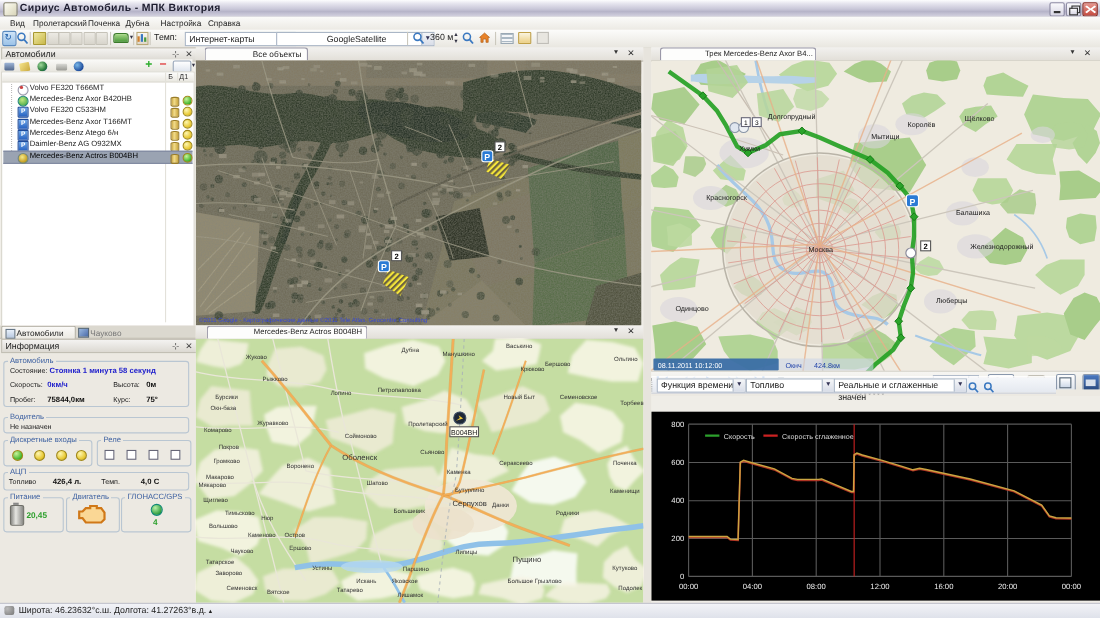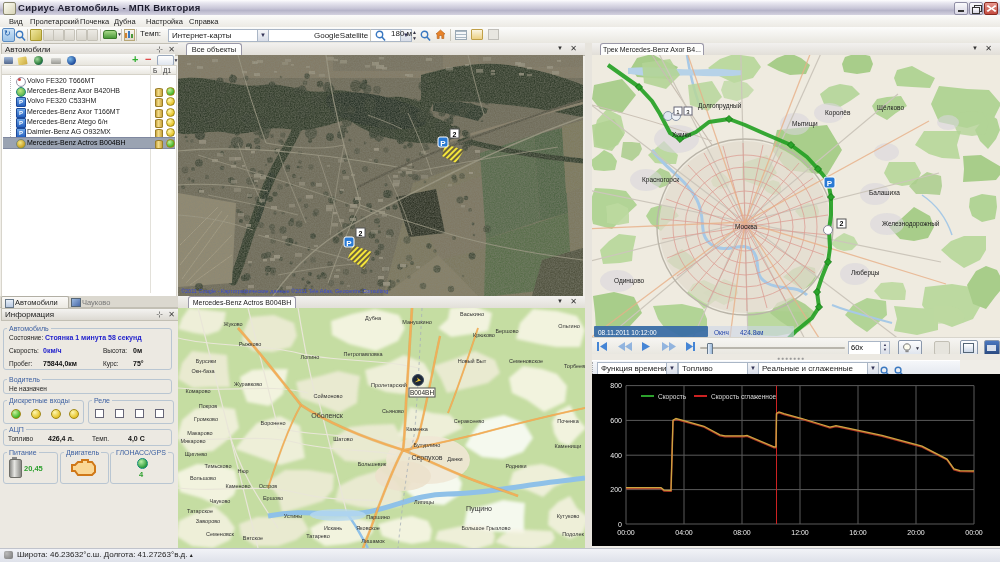--- a/index.html
+++ b/index.html
@@ -22,21 +22,21 @@
 
 .phead{background:linear-gradient(#f4f3f1,#dcd9d2);border:1px solid #c2bfb4;font-size:8px;color:#222;line-height:11px;padding-left:3px;}
 fieldset{border:1px solid #b9c6d2;border-radius:3px;margin:0;padding:0;position:absolute;}
 legend{font-size:7px;color:#3b5fa0;padding:0 2px;margin-left:3px;}
 .lbl{position:absolute;font-size:6.5px;color:#222;}
 .val{position:absolute;font-size:7px;font-weight:bold;color:#111;}
 .bval{position:absolute;font-size:7px;font-weight:bold;color:#2222cc;}
 
 #statusbar{left:0;top:548px;width:1000px;height:14px;background:linear-gradient(#f2f3f7,#dde0e9);border-top:1px solid #c0c3cc;}
 
-.tab{position:absolute;background:#fdfdfc;border:1px solid #9a98a8;border-bottom:none;border-radius:3px 3px 0 0;font-size:8px;color:#222;text-align:center;}
+.tab{position:absolute;background:#fdfdfc;border:1px solid #9a98a8;border-bottom:none;border-radius:3px 3px 0 0;font-size:8px;color:#222;text-align:center;padding-left:38px;}
 
 .vrow{left:1px;width:172px;height:10px;}
 .vicon{position:absolute;left:13px;top:1px;width:8px;height:8px;display:inline-block;font-size:6px;line-height:8px;text-align:center;}
 .picon{background:linear-gradient(#6fa8e8,#2560c0);color:#fff;border-radius:1px;font-weight:bold;border:1px solid #1d4a9a;}
 .vtxt{position:absolute;left:24px;top:1px;font-size:7px;color:#222;white-space:nowrap;}
 .cyl{position:absolute;left:152px;top:1.5px;width:6px;height:7px;background:linear-gradient(90deg,#caa63f,#f2dc8a 40%,#caa63f);border-radius:3px/1.6px;border:1px solid #9a7d28;}
 .led{position:absolute;left:163px;top:1px;width:7px;height:7px;border-radius:50%;background:radial-gradient(circle at 35% 30%,#fdf6b0,#e8c832 65%,#b89a20);border:1px solid #a08818;}
 .iled{width:8px;height:8px;border-radius:50%;background:radial-gradient(circle at 35% 30%,#fdf6b0,#e8c832 65%,#b89a20);border:1px solid #a08818;}
 .chk{width:7px;height:7px;background:#fff;border:1px solid #667;}
 </style>
@@ -84,27 +84,27 @@
   <span class="abs" style="left:103px;top:3px;width:12px;height:7px;background:linear-gradient(#a8d888,#4a9a3a);border-radius:3px 3px 1px 1px;border:1px solid #3a7a2a;"></span>
   <span class="abs" style="left:117px;top:4px;font-size:5px;color:#334;">▼</span>
   <span class="sep abs" style="left:121px;"></span>
   <span class="abs" style="left:124px;top:2px;width:9px;height:10px;background:linear-gradient(#f8f6f0,#e0d8c8);border:1px solid #b8a878;"></span>
   <span class="abs" style="left:125px;top:6px;width:2px;height:5px;background:#d08030;"></span>
   <span class="abs" style="left:128px;top:4px;width:2px;height:7px;background:#3a78c0;"></span>
   <span class="abs" style="left:131px;top:7px;width:2px;height:4px;background:#4a9a3a;"></span>
   <span class="sep abs" style="left:136px;"></span>
   <span class="abs" style="left:140px;top:2px;font-size:8px;color:#222;">Темп:</span>
   <div class="combo abs" style="left:168px;width:96px;">Интернет-карты<span class="combobtn">▼</span></div>
-  <div class="combo abs" style="left:268px;width:97px;padding-left:45px;">GoogleSatellite<span class="combobtn">▼</span></div>
+  <div class="combo abs" style="left:251px;width:97px;padding-left:45px;">GoogleSatellite<span class="combobtn">▼</span></div>
   <span class="sep abs" style="left:370px;"></span>
   <span class="abs" style="left:375px;top:1px;"><svg width="11" height="12" viewBox="0 0 11 12">
         <circle cx="4.5" cy="4.5" r="3.2" fill="none" stroke="#3a78c0" stroke-width="1.4"></circle>
         <line x1="7" y1="7" x2="10" y2="10.5" stroke="#3a78c0" stroke-width="1.6"></line>
       </svg></span>
-  <span class="abs" style="left:391px;top:2px;font-size:8px;color:#222;">180 м</span>
+  <span class="abs" style="left:391px;top:2px;font-size:8px;color:#222;">360 м</span>
   <span class="abs" style="left:412px;top:2px;font-size:5px;color:#334;">▲<br>▼</span>
   <span class="abs" style="left:420px;top:1px;"><svg width="11" height="12" viewBox="0 0 11 12">
         <circle cx="4.5" cy="4.5" r="3.2" fill="none" stroke="#3a78c0" stroke-width="1.4"></circle>
         <line x1="7" y1="7" x2="10" y2="10.5" stroke="#3a78c0" stroke-width="1.6"></line>
       </svg></span>
   <svg class="abs" style="left:435px;top:2px;" width="11" height="11" viewBox="0 0 11 11">
       <path d="M5.5,1 L10,5 L8.8,5 L8.8,9.5 L6.8,9.5 L6.8,6.5 L4.2,6.5 L4.2,9.5 L2.2,9.5 L2.2,5 L1,5 Z" fill="#e8832a" stroke="#b05a10" stroke-width="0.6"></path>
     </svg>
   <span class="sep abs" style="left:450px;"></span>
   <span class="abs" style="left:455px;top:3px;width:10px;height:8px;background:repeating-linear-gradient(#aab8c4 0,#aab8c4 1px,#f4f6f8 1px,#f4f6f8 3px);border:1px solid #9aa8b4;"></span>
@@ -1181,21 +1181,21 @@
       </span>
     <span class="abs" style="left:392px;top:2px;width:14px;height:14px;border:1px solid #8a98ac;border-radius:2px;background:linear-gradient(#4a78c0,#28477c);">
         <span style="position:absolute;left:2px;top:4px;width:9px;height:6px;background:#d8e0ec;"></span>
       </span>
   </div>
 
   <div class="abs" style="left:0;top:311px;width:408px;height:6px;background:#ece9e2;">
       <span style="position:absolute;left:185px;top:1px;font-size:5px;color:#999;letter-spacing:1px;">●●●●●●●</span>
     </div>
 
-  <div class="abs" style="left:0;top:317px;width:368px;height:14px;background:linear-gradient(#f5f7fa,#e4e8ef);border-top:1px solid #fff;border-bottom:1px solid #cfd3da;">
+  <div class="abs" style="left:0;top:299px;width:368px;height:14px;background:linear-gradient(#f5f7fa,#e4e8ef);border-top:1px solid #fff;border-bottom:1px solid #cfd3da;">
     <span class="abs" style="left:0;top:1px;width:3px;height:12px;border-left:1px dotted #aaa;"></span>
     <div class="combo abs" style="left:5px;top:1px;width:76px;">Функция времени<span class="combobtn">▼</span></div>
     <div class="combo abs" style="left:86px;top:1px;width:76px;">Топливо<span class="combobtn">▼</span></div>
     <div class="combo abs" style="left:166px;top:1px;width:116px;">Реальные и сглаженные значен<span class="combobtn">▼</span></div>
     <span class="abs" style="left:288px;top:2px;"><svg width="10" height="11" viewBox="0 0 11 12">
           <circle cx="4.5" cy="4.5" r="3.2" fill="none" stroke="#3a78c0" stroke-width="1.5"></circle>
           <line x1="7" y1="7" x2="10" y2="10.5" stroke="#3a78c0" stroke-width="1.7"></line>
         </svg></span>
     <span class="abs" style="left:302px;top:2px;"><svg width="10" height="11" viewBox="0 0 11 12">
           <circle cx="4.5" cy="4.5" r="3.2" fill="none" stroke="#3a78c0" stroke-width="1.5"></circle>

